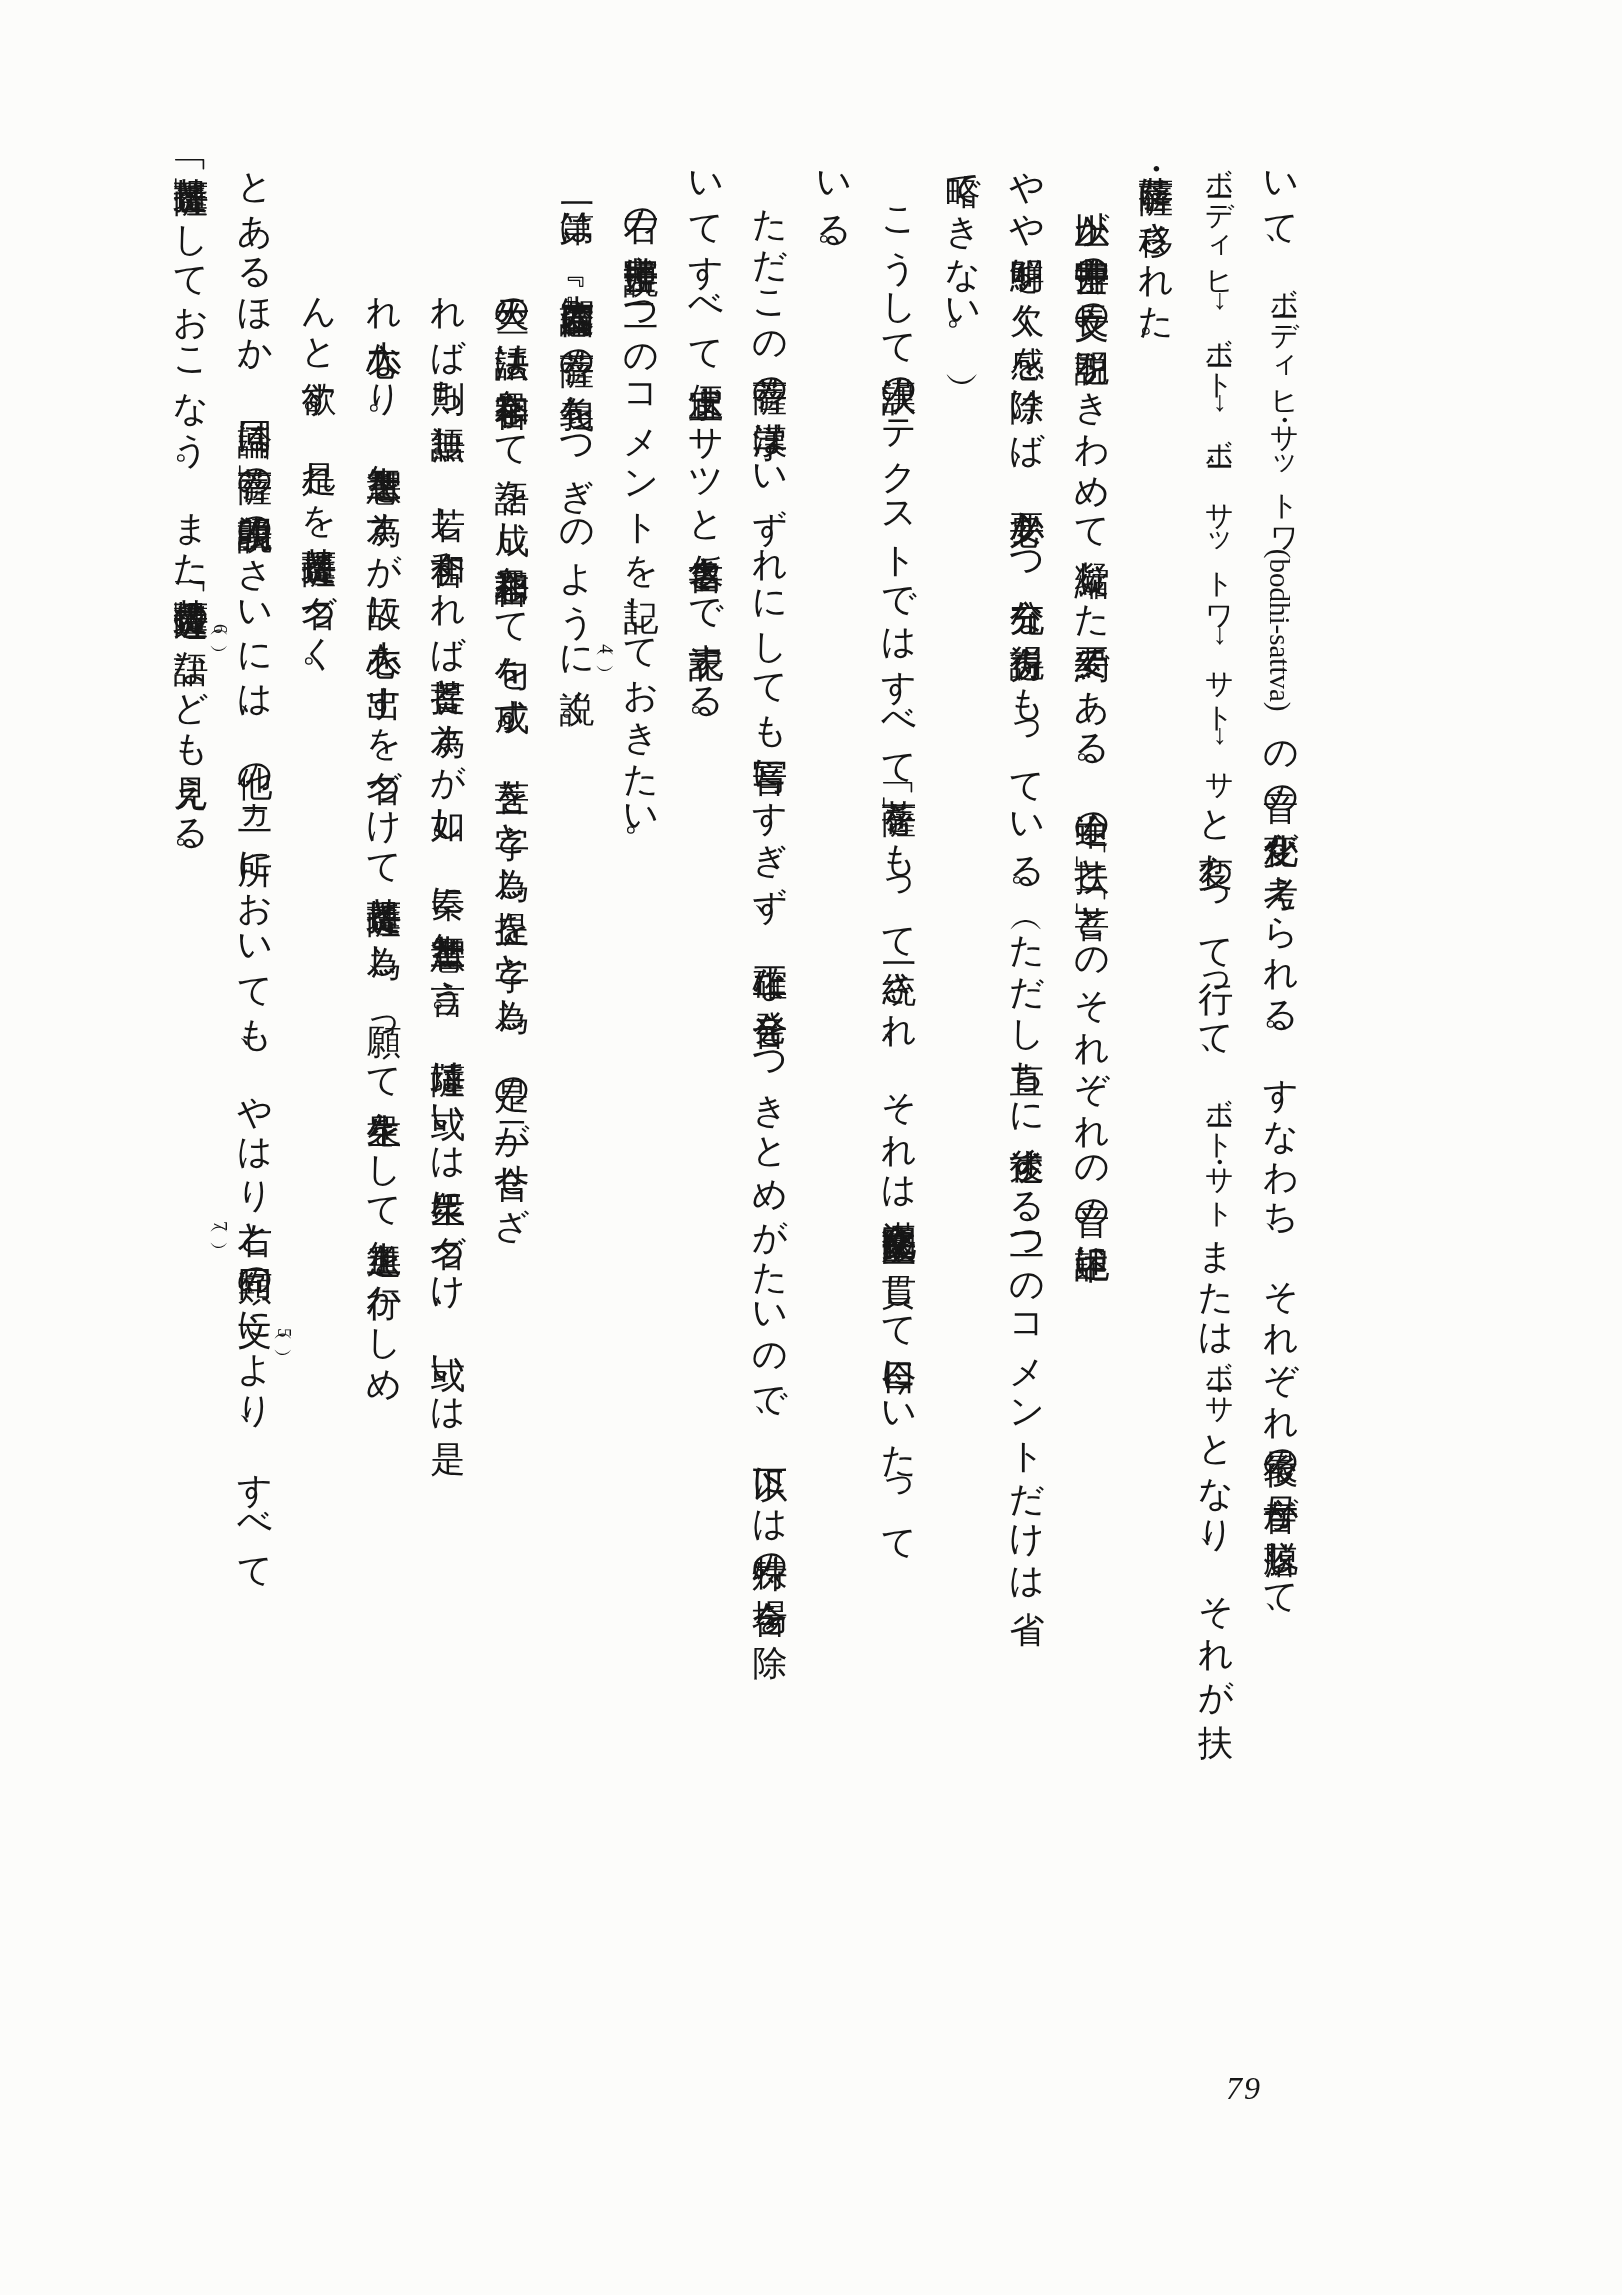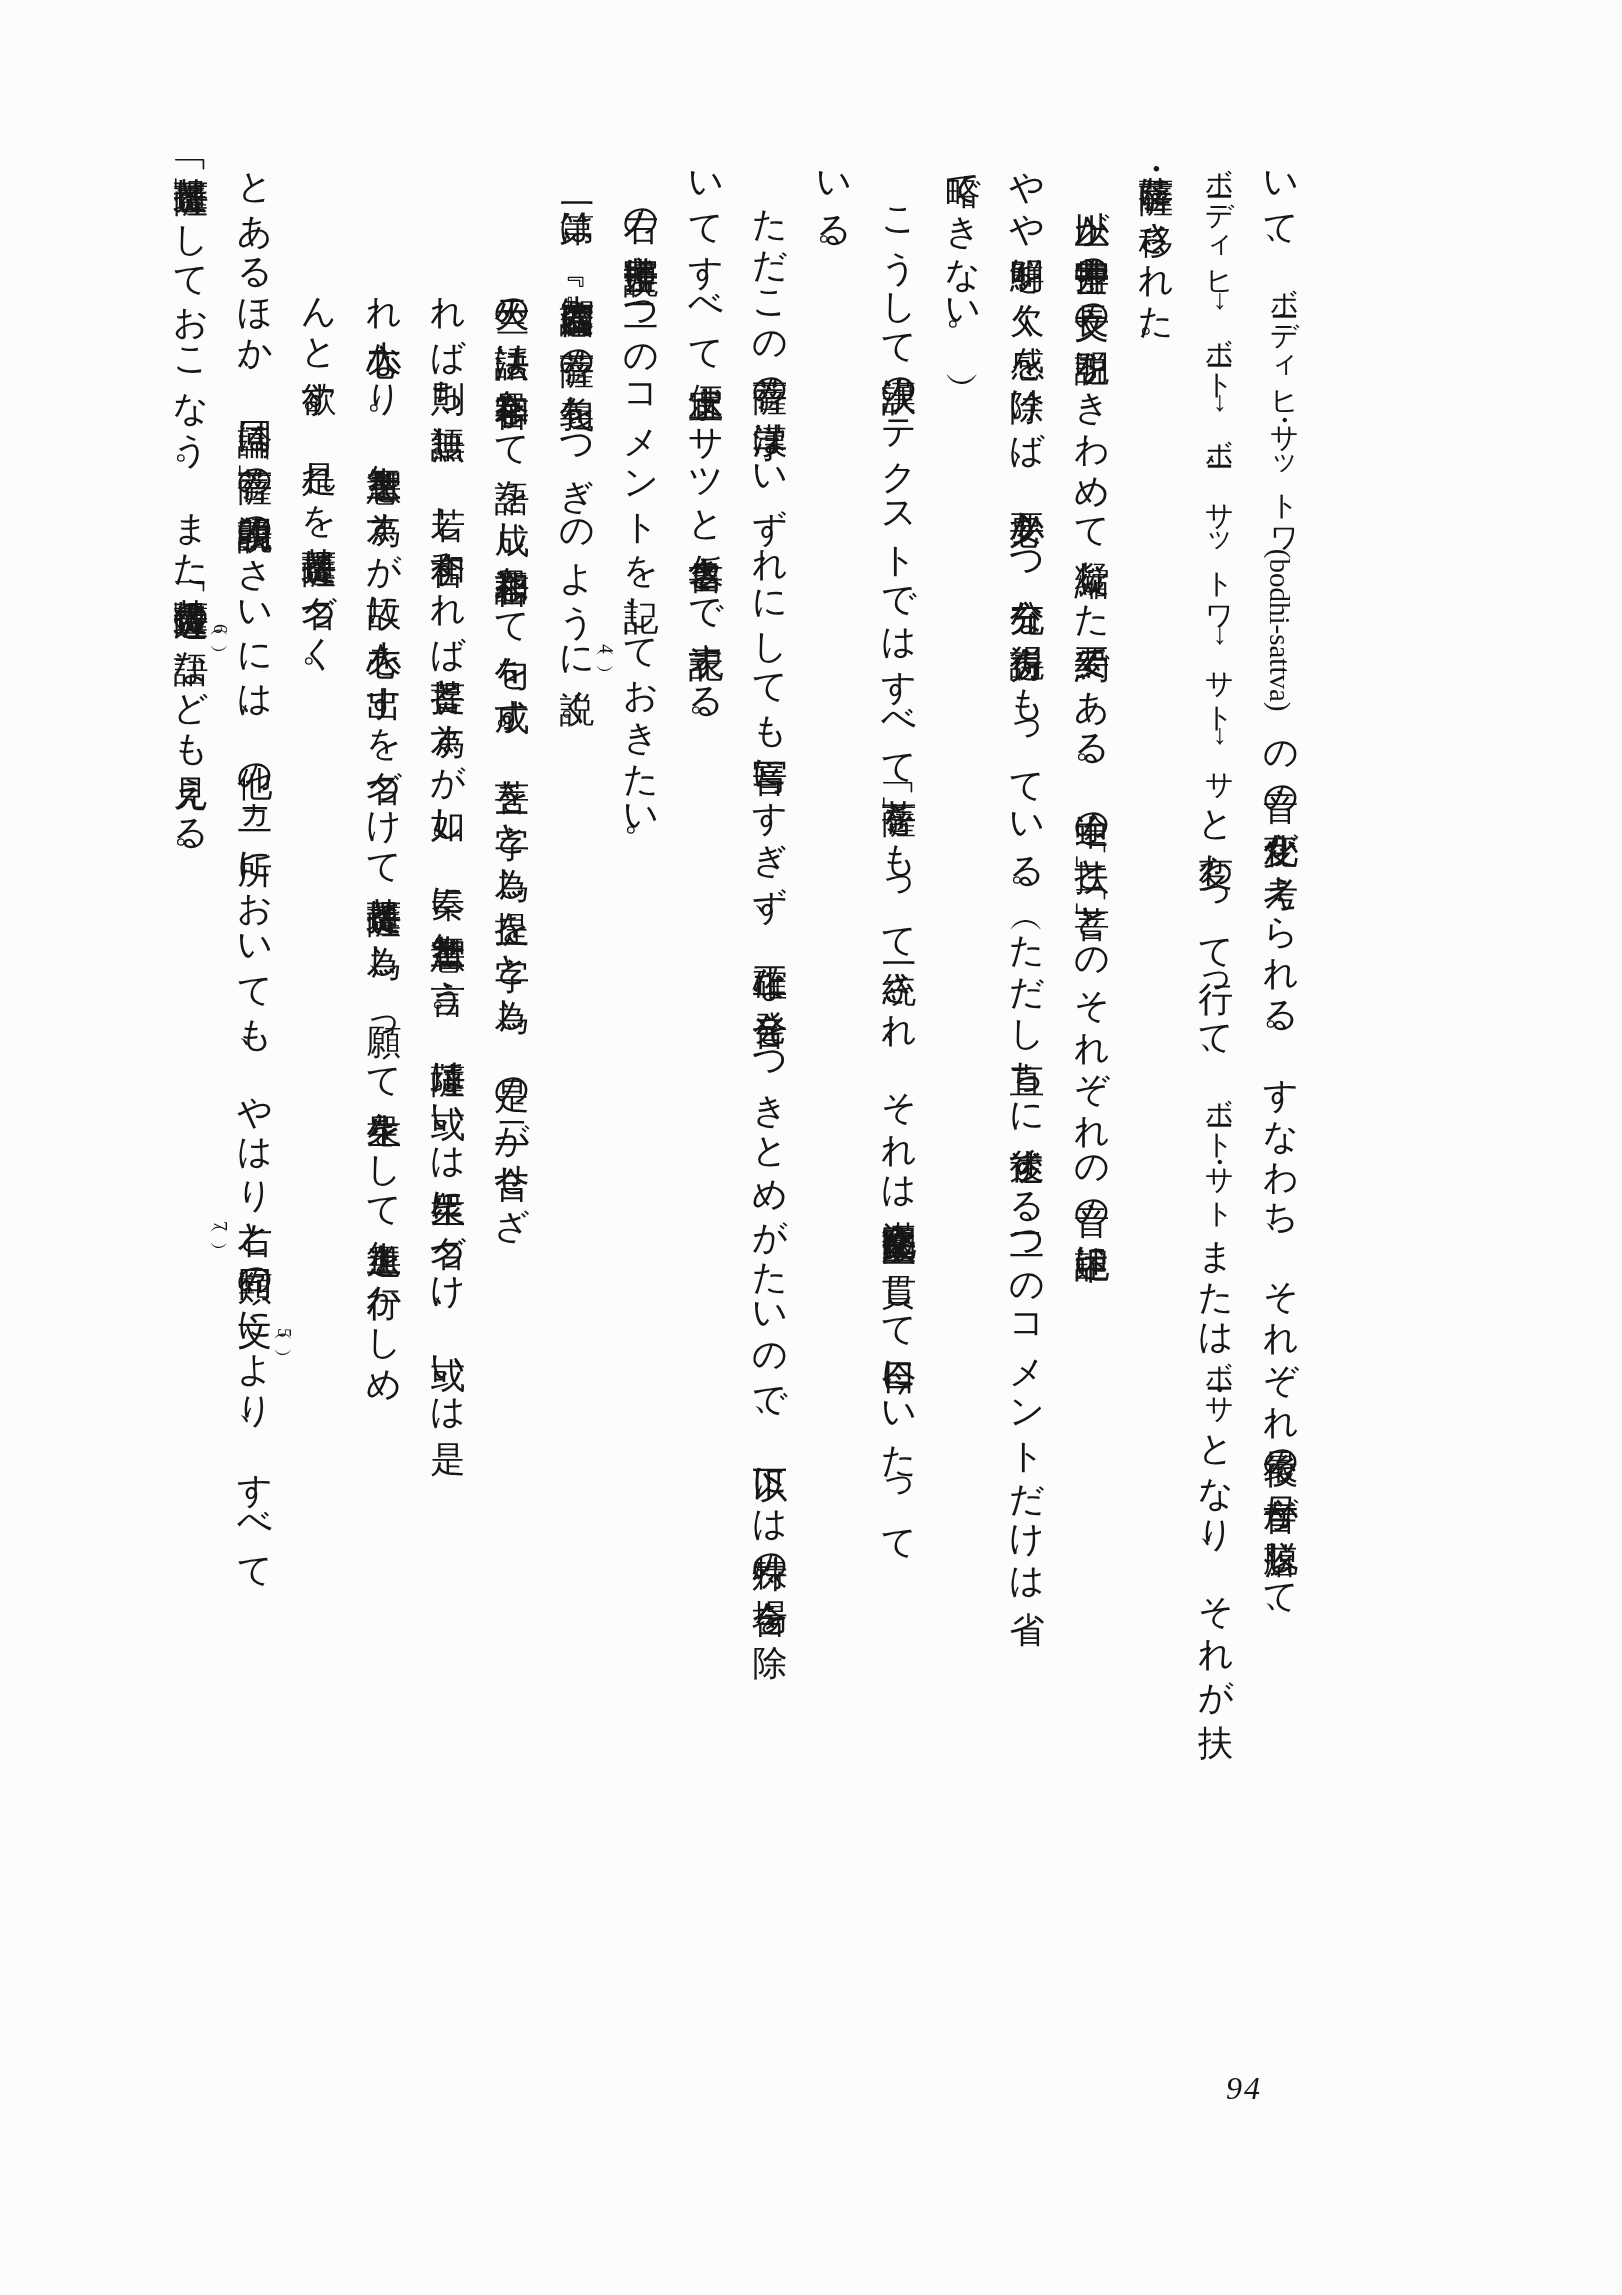--- a/index.html
+++ b/index.html
@@ -75,15 +75,15 @@
       <div class="col" style="right: 895px; top: 148px;"><span class="seg-t">いてすべて便宜上ボサツと仮名書きで表記する。</span></div>
       <div class="col" style="right: 960px; top: 184px;"><span class="seg-t">右の宇井博士説に二つのコメントを記しておきたい。</span></div>
       <div class="col" style="right: 1024px; top: 184px;"><span class="seg-t">第一は、『大智度論』巻四四に菩薩の句義をつぎのように説く。</span><span class="sidenote" style="top: 460px;">（4）</span></div>
       <div class="col" style="right: 1089px; top: 272px;"><span class="seg-t">天竺の語法は衆字和合して語を成し衆語和合して句を成す。菩を一字と為し提を一字と為し、是の二が合せざ</span></div>
       <div class="col" style="right: 1153px; top: 272px;"><span class="seg-t">れば則ち語無し。若し和合すれば菩提と為すが如し。秦に無上智慧と言う。薩埵は或いは衆生に名づけ、或いは是</span></div>
       <div class="col" style="right: 1217px; top: 272px;"><span class="seg-t">れ大心なり。無上智慧を為すが故に大心を出すを名づけて菩提薩埵と為し、願って衆生をして無上道を行かしめ</span></div>
       <div class="col" style="right: 1282px; top: 272px;"><span class="seg-t">んと欲す。是れを菩提薩埵と名づく。</span></div>
       <div class="col" style="right: 1346px; top: 148px;"><span class="seg-t">とあるほか、同論は「菩薩」の語義説明のさいには、他の二ヵ所においても、やはり右と同類の文により、すべて</span><span class="sidenote" style="top: 1180px;">（5）</span></div>
       <div class="col" style="right: 1410px; top: 148px;"><span class="seg-t">「菩提薩埵」としておこなう。また「菩提薩埵道」の語なども見える。</span><span class="sidenote" style="top: 476px;">（6）</span><span class="sidenote" style="top: 1073px;">（7）</span></div>
     </main>
-  <div class="pagenum">94</div>
+  <div class="pagenum">79</div>
 </div>
 
 
 </body></html>

